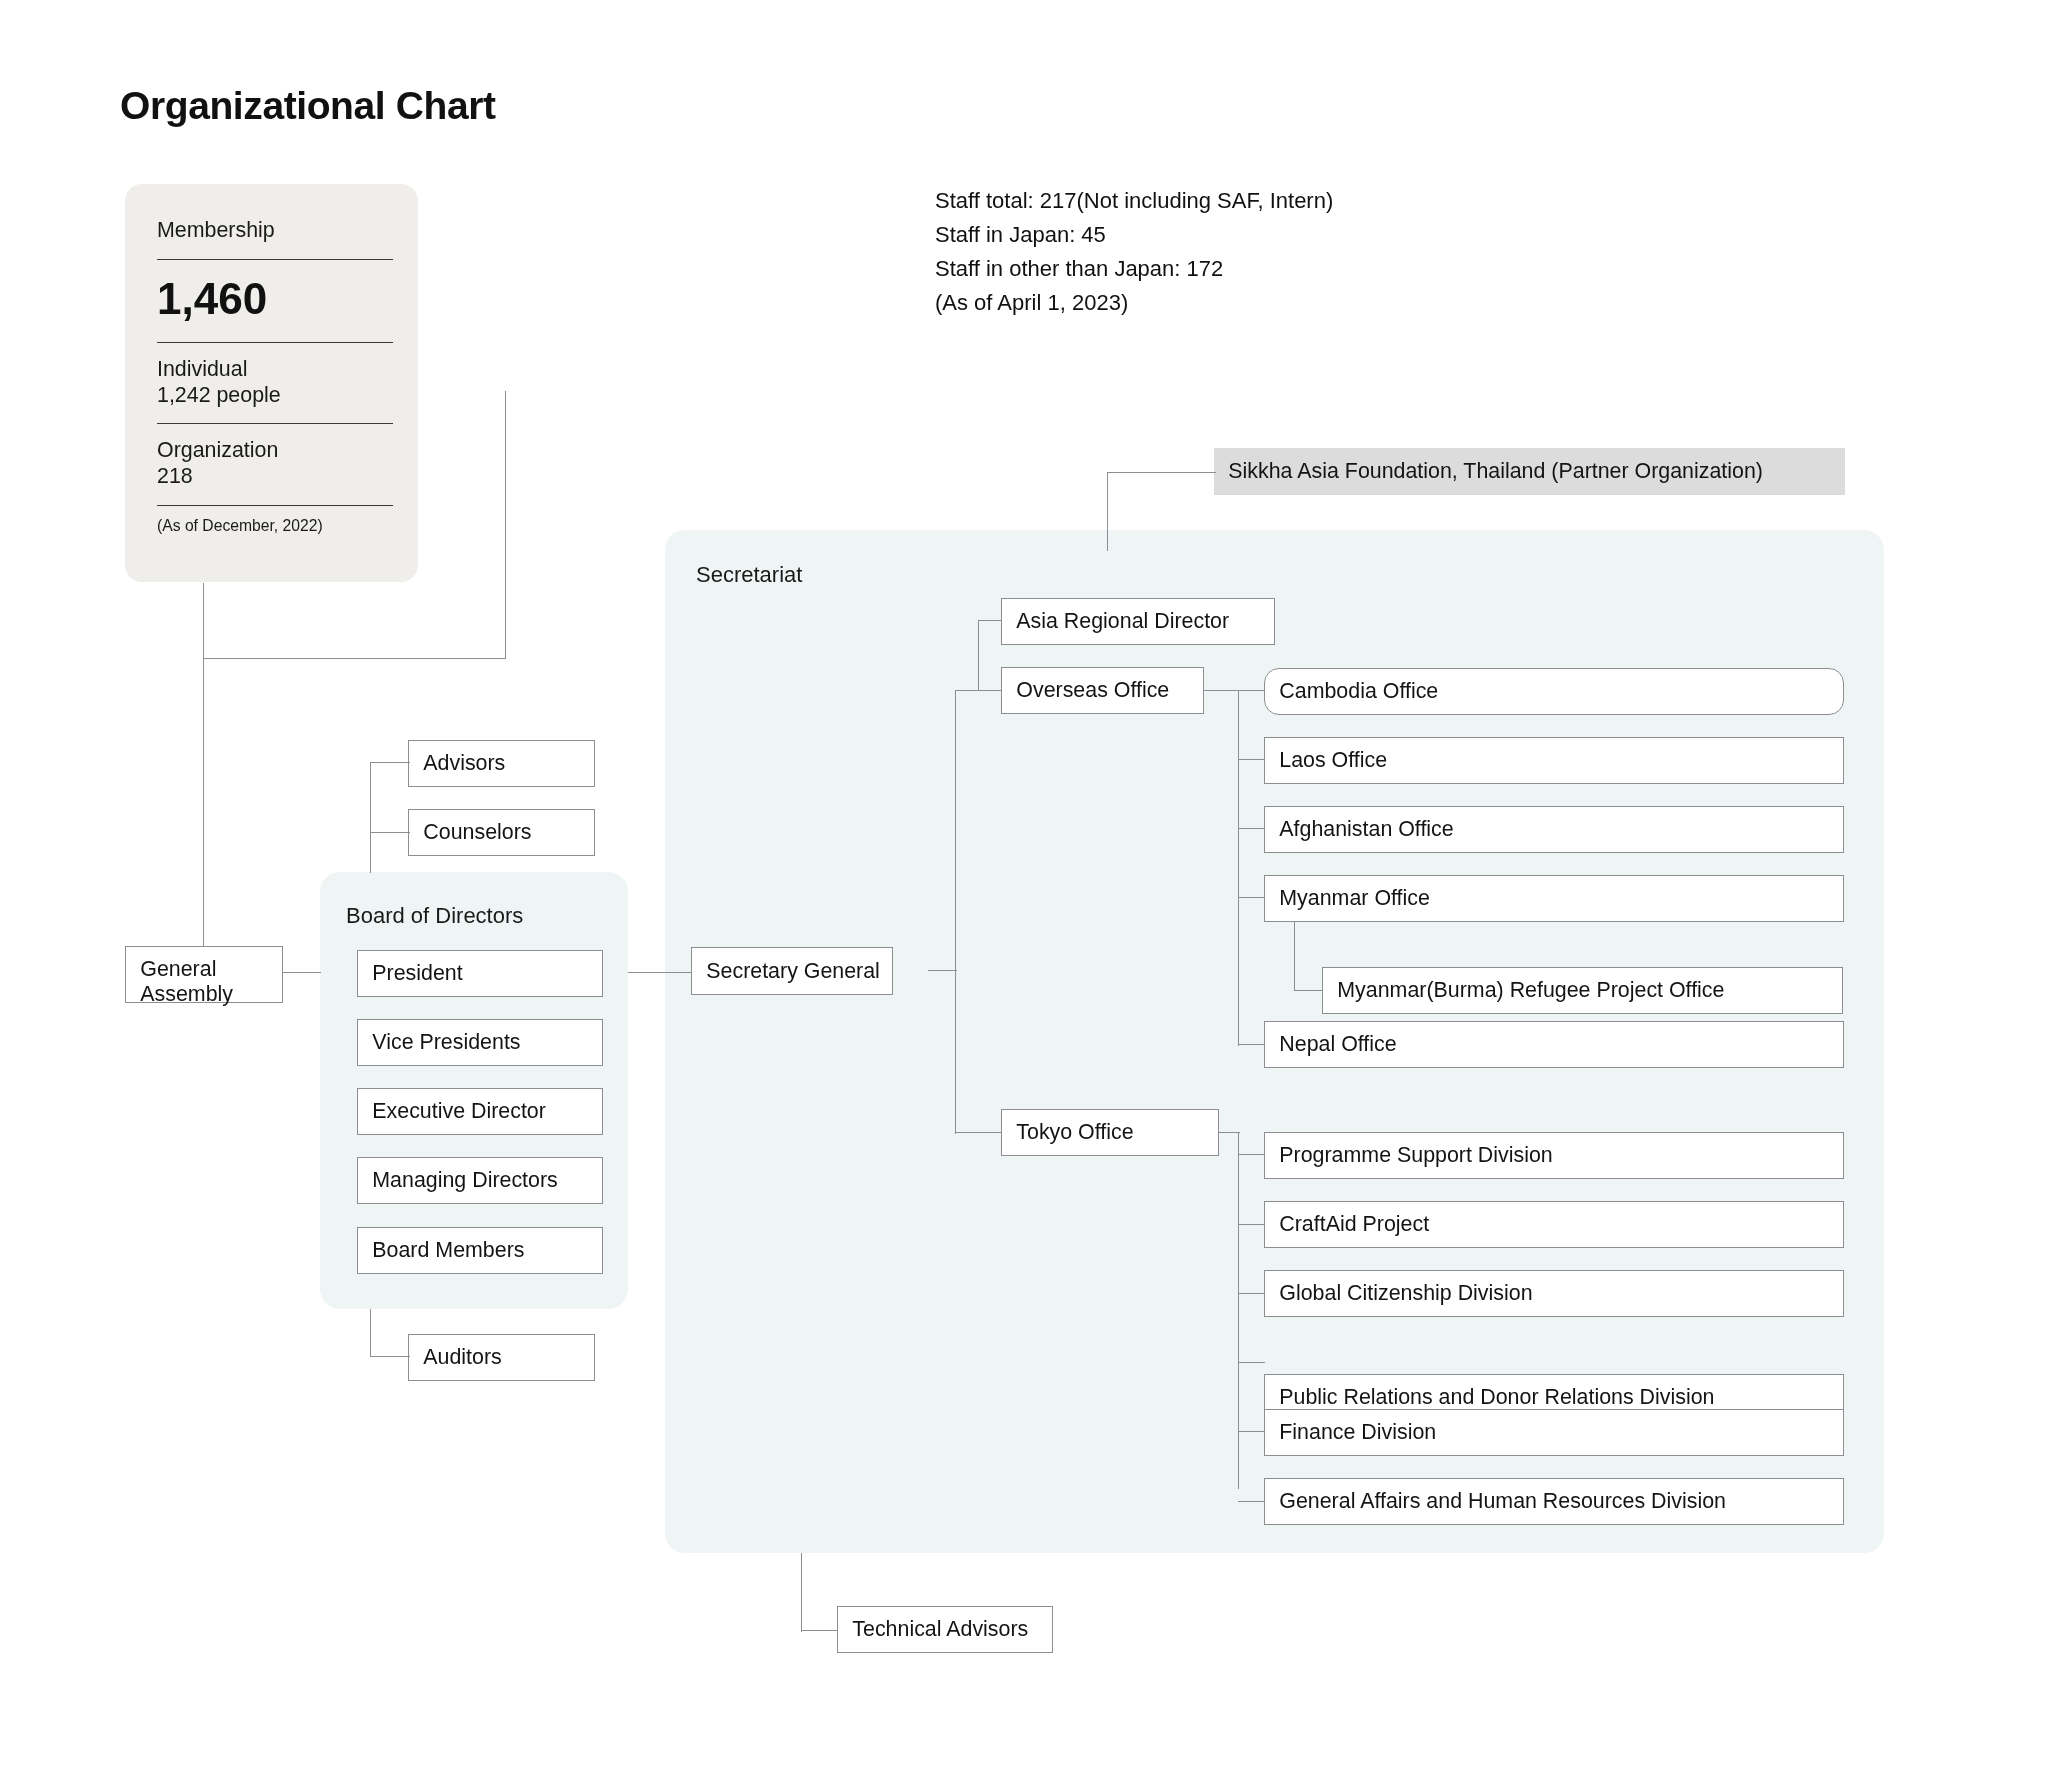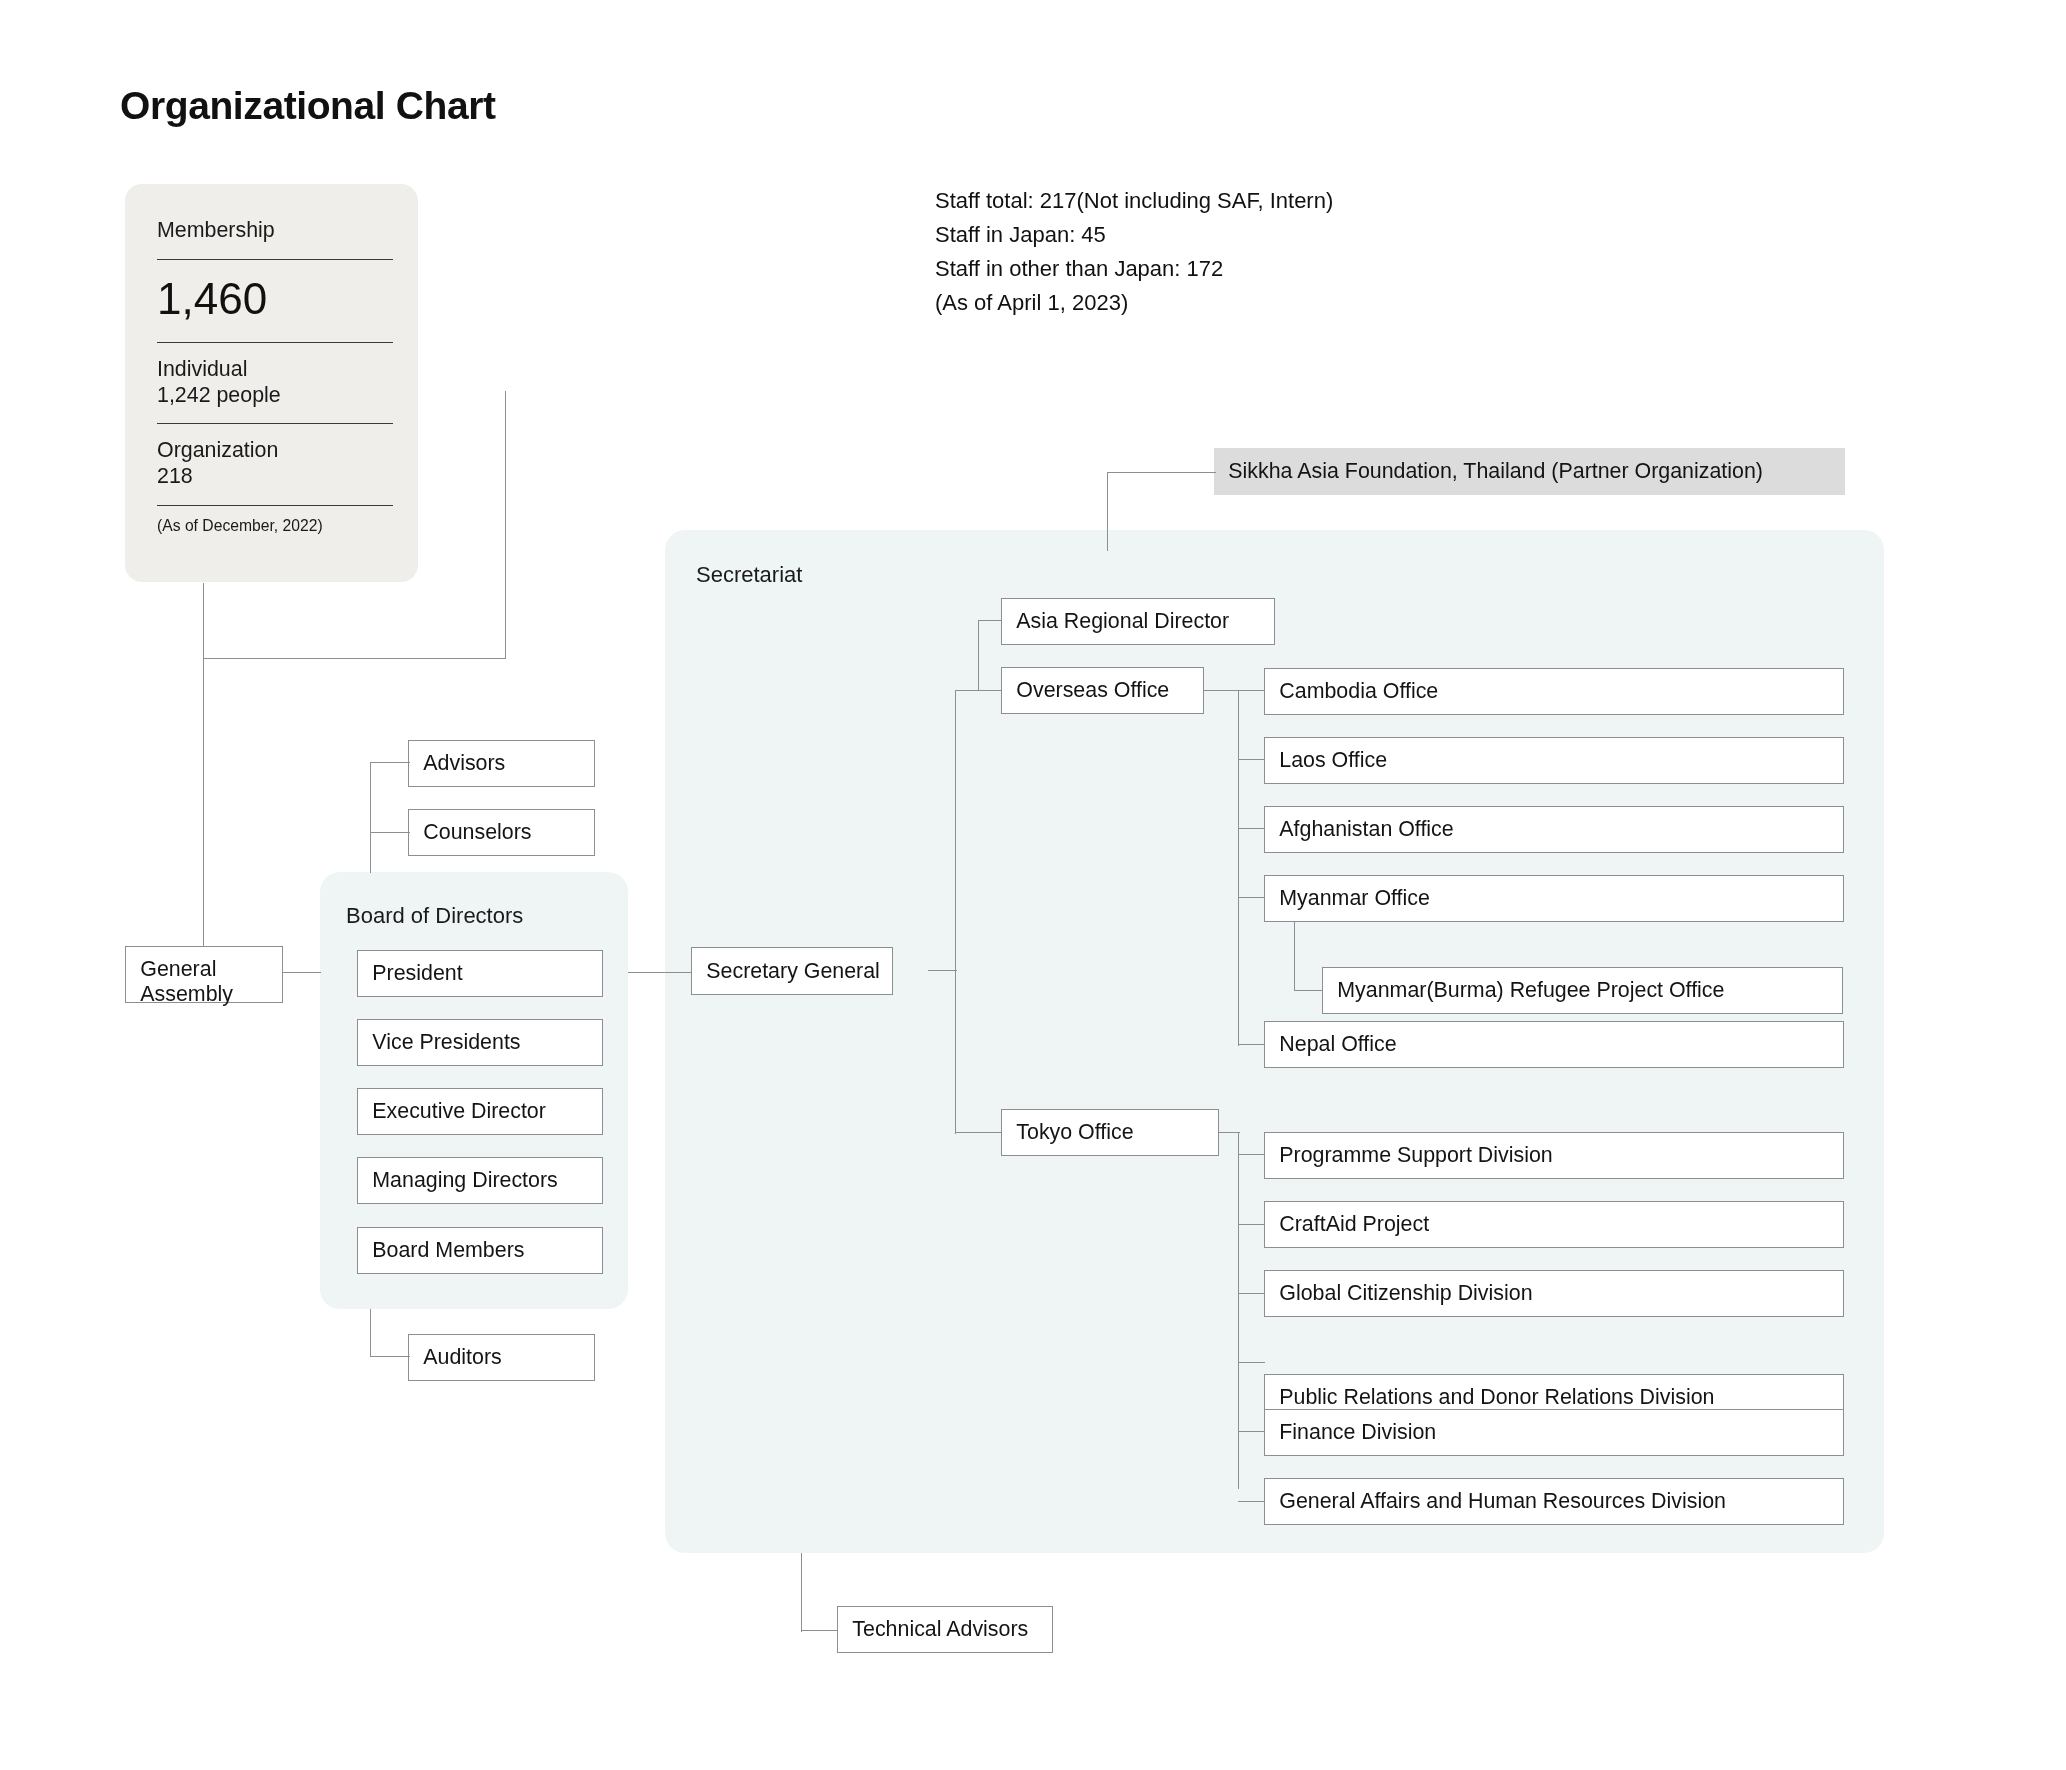--- a/index.html
+++ b/index.html
@@ -40,21 +40,21 @@
     color: #1a1a1a;
     line-height: 1.2;
   }
   .hr-thin {
     height: 0.7px;
     background: #3a3a3a;
     width: 100%;
   }
   .big-number {
     font-size: 44px;
-    font-weight: normal;
+    font-weight: bold;
     color: #111111;
     line-height: 1;
   }
   .card-small {
     font-size: 15.7px;
     color: #1a1a1a;
   }
   .bold-line {
     font-size: 21px;
     font-weight: bold;
@@ -164,21 +164,21 @@
 
   <div class="ln lnh" style="left:955px; top:1132px; width:47px;"></div>
 
   <div class="node" style="left:1001px; top:598px; width:274px; height:47px;">Asia Regional Director</div>
 
   <div class="node" style="left:1001px; top:667px; width:203px; height:47px;">Overseas Office</div>
 
   <div class="ln lnh" style="left:1204px; top:690px; width:36px;"></div>
   <div class="ln lnv" style="left:1238px; top:690px; height:356px;"></div>
 
-  <div class="node" style="left:1264px; top:668px; width:580px; height:47px;">Cambodia Office</div>
+  <div class="node" style="left:1264px; top:668px; width:580px; height:47px;border-radius:15px;">Cambodia Office</div>
   <div class="ln lnh" style="left:1238px; top:690px; width:27px;"></div>
 
   <div class="node" style="left:1264px; top:737px; width:580px; height:47px;">Laos Office</div>
   <div class="ln lnh" style="left:1238px; top:759px; width:27px;"></div>
 
   <div class="node" style="left:1264px; top:806px; width:580px; height:47px;">Afghanistan Office</div>
   <div class="ln lnh" style="left:1238px; top:828px; width:27px;"></div>
 
   <div class="node" style="left:1264px; top:875px; width:580px; height:47px;">Myanmar Office</div>
   <div class="ln lnh" style="left:1238px; top:897px; width:27px;"></div>

